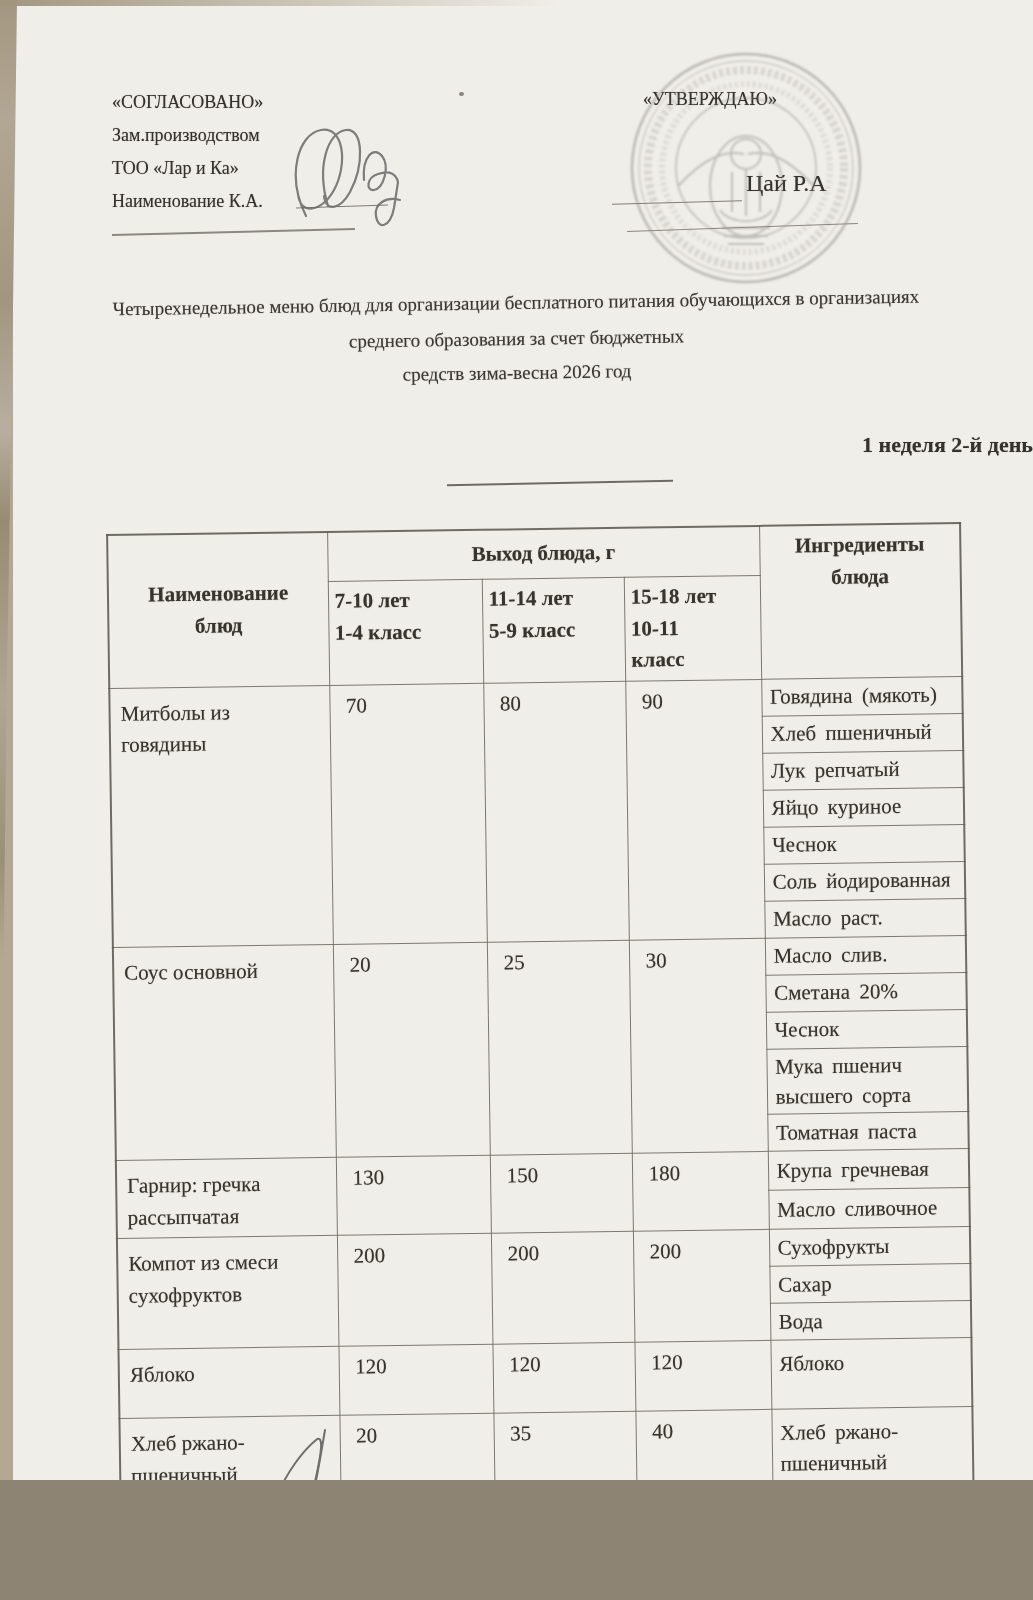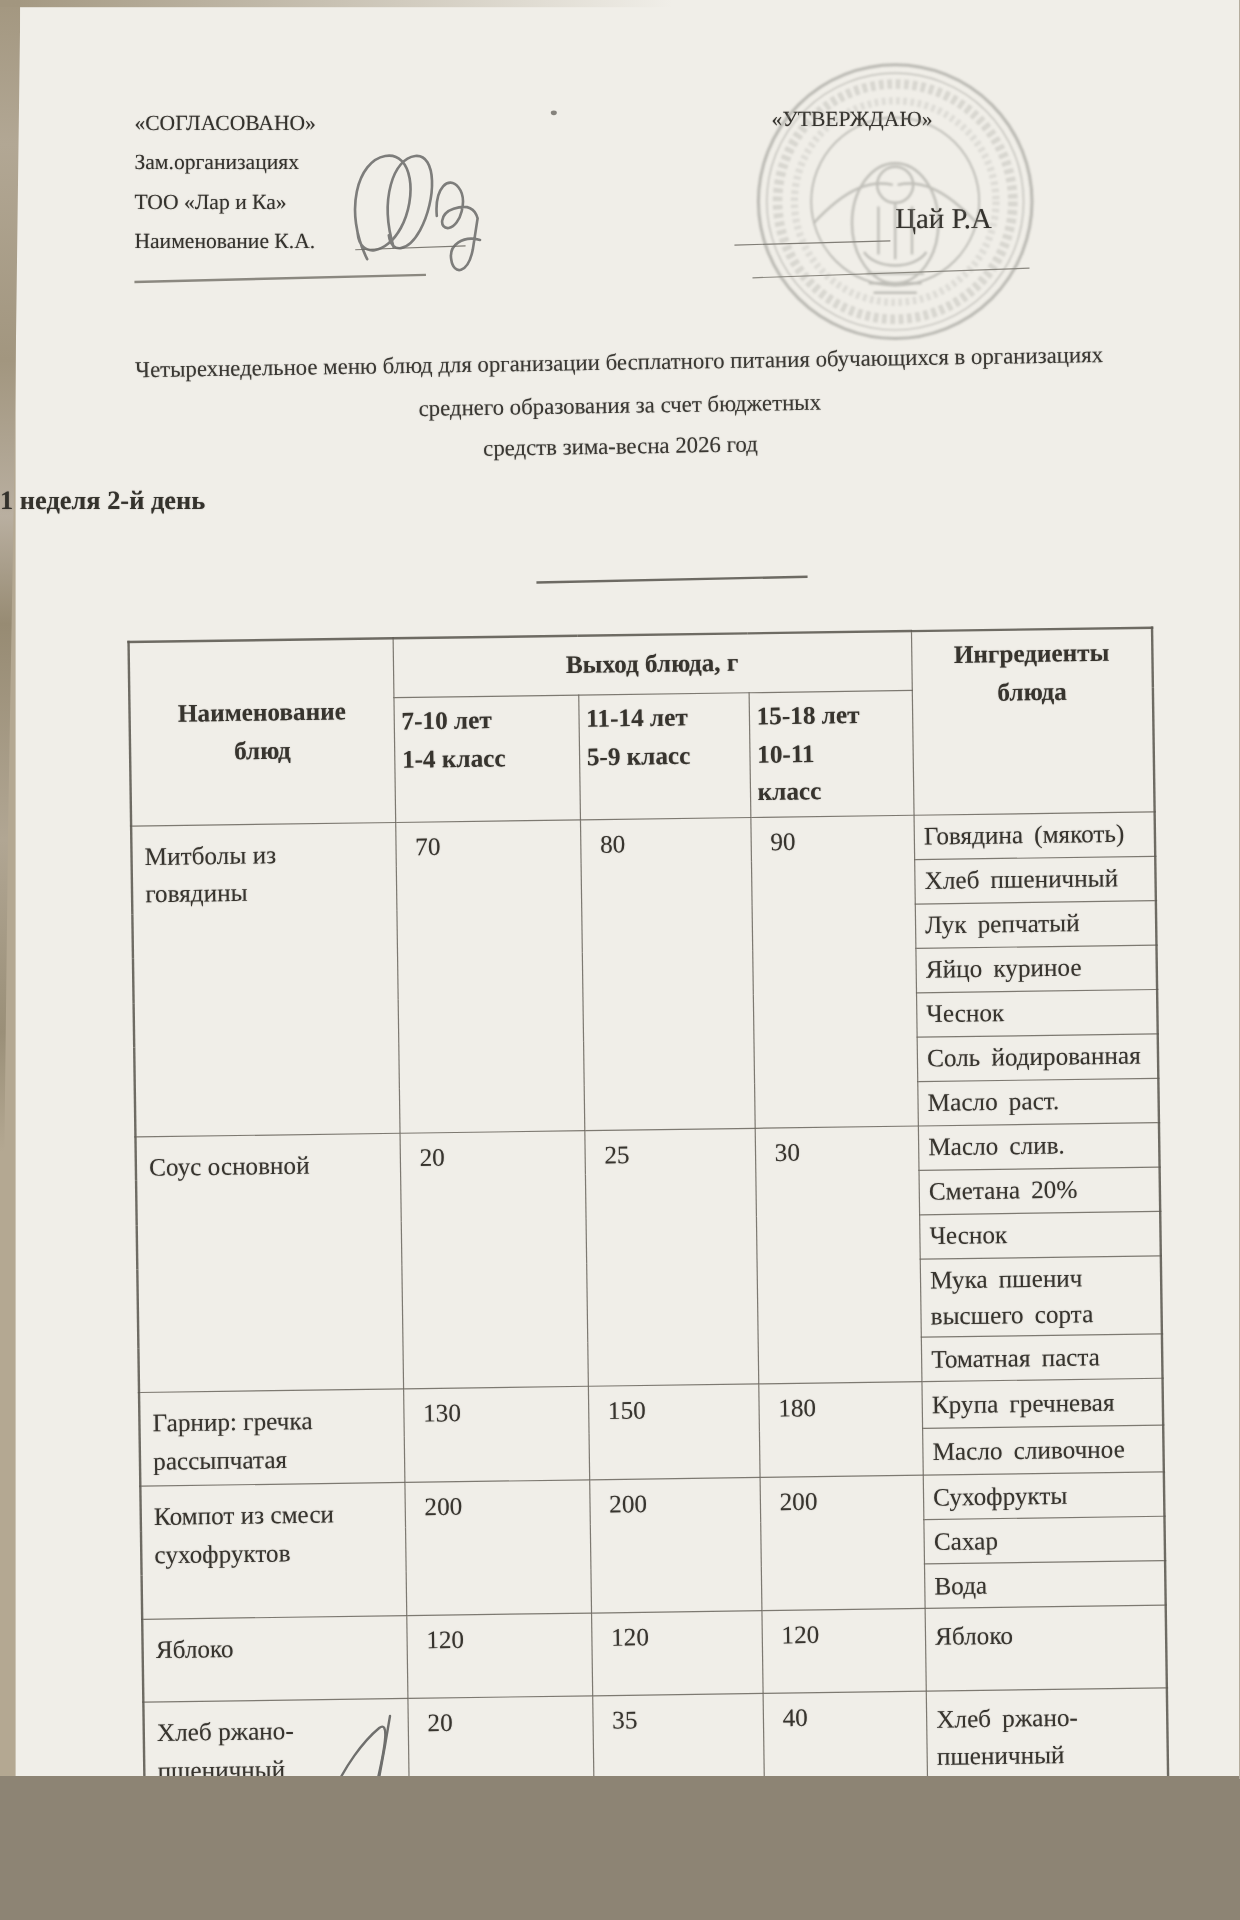--- a/index.html
+++ b/index.html
@@ -38,21 +38,21 @@
   .agreed-sign-line{left:296px;top:206px;width:92px;border-top:1.5px solid #7e7b74;transform:rotate(-2deg);}
   .agreed-underline{left:112px;top:231px;width:243px;border-top:2px solid #8b8880;transform:rotate(-1.4deg);}
   .approved-line-1{left:612px;top:202px;width:130px;border-top:1.5px solid #807d76;transform:rotate(-1.5deg);}
   .approved-line-2{left:627px;top:227px;width:231px;border-top:1.5px solid #8b8880;transform:rotate(-2deg);}
   .subtitle-underline{left:447px;top:482px;width:226px;border-top:2.5px solid rgba(72,69,62,0.78);transform:rotate(-1.2deg);}
 
   .title-block{left:0;top:292px;width:1033px;text-align:center;font-size:19px;transform:rotate(-0.9deg);color:#3a3833;}
   .title-block div{white-space:nowrap;}
   .title-line-2{margin-top:14px;}
   .title-line-3{margin-top:12px;}
-  .subtitle{left:0;top:404px;width:1033px;text-align:left;font-size:22px;font-weight:bold;color:#34322c;}
+  .subtitle{left:0;top:432px;width:1033px;text-align:right;font-size:22px;font-weight:bold;color:#34322c;}
 
   table.menu{
     position:absolute;left:113px;top:528px;width:853px;
     border-collapse:collapse;table-layout:fixed;
     transform:rotate(-0.8deg);
     font-size:21px;color:#37342e;
   }
   table.menu,table.menu th,table.menu td{border:1.6px solid rgba(104,100,92,0.85);}
   table.menu{border-width:2px;border-color:rgba(95,92,84,0.9);}
   table.menu th{font-weight:bold;white-space:pre-line;line-height:1.5;padding:4px 6px;}
@@ -74,21 +74,21 @@
 <body>
 
 <div id="page">
   <div id="paper"></div>
   <div class="edge-left abs" style="left:0;top:0;"></div>
   <div class="edge-top abs"></div>
   <div class="abs speck"></div>
 
   <div class="abs agreed txt">
     <div>«СОГЛАСОВАНО»</div>
-    <div>Зам.организациях</div>
+    <div>Зам.производством</div>
     <div>ТОО «Лар и Ка»</div>
     <div>Наименование К.А.</div>
   </div>
   <div class="rule agreed-sign-line"></div>
   <div class="rule agreed-underline"></div>
 
   <svg class="overlay" style="left:276px;top:116px;" width="150" height="122" viewBox="0 0 150 122">
     <g fill="none" stroke="#6a6a68" stroke-width="2.2" stroke-linecap="round" opacity="0.85">
       <path d="M 30,100 C 10,60 22,18 45,14 C 68,10 72,48 58,74 C 46,96 24,100 22,78"></path>
       <path d="M 52,90 C 40,50 52,16 70,14 C 88,12 88,50 74,76 C 64,94 50,96 48,80"></path>

